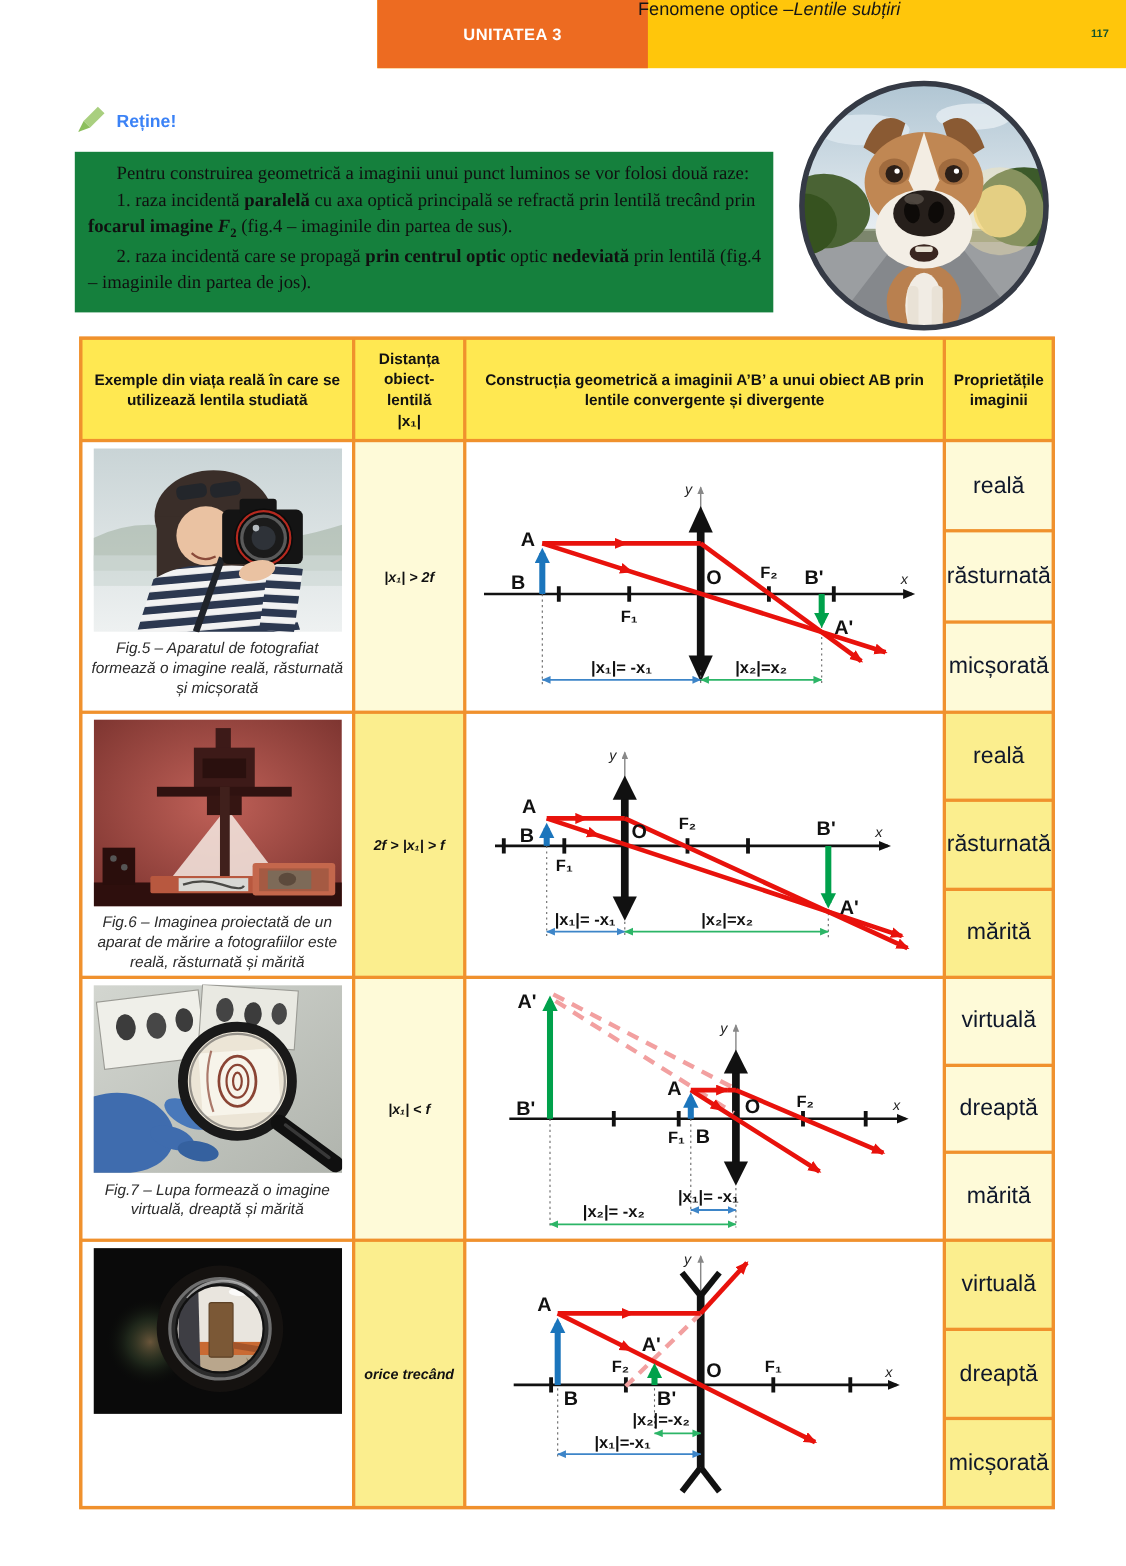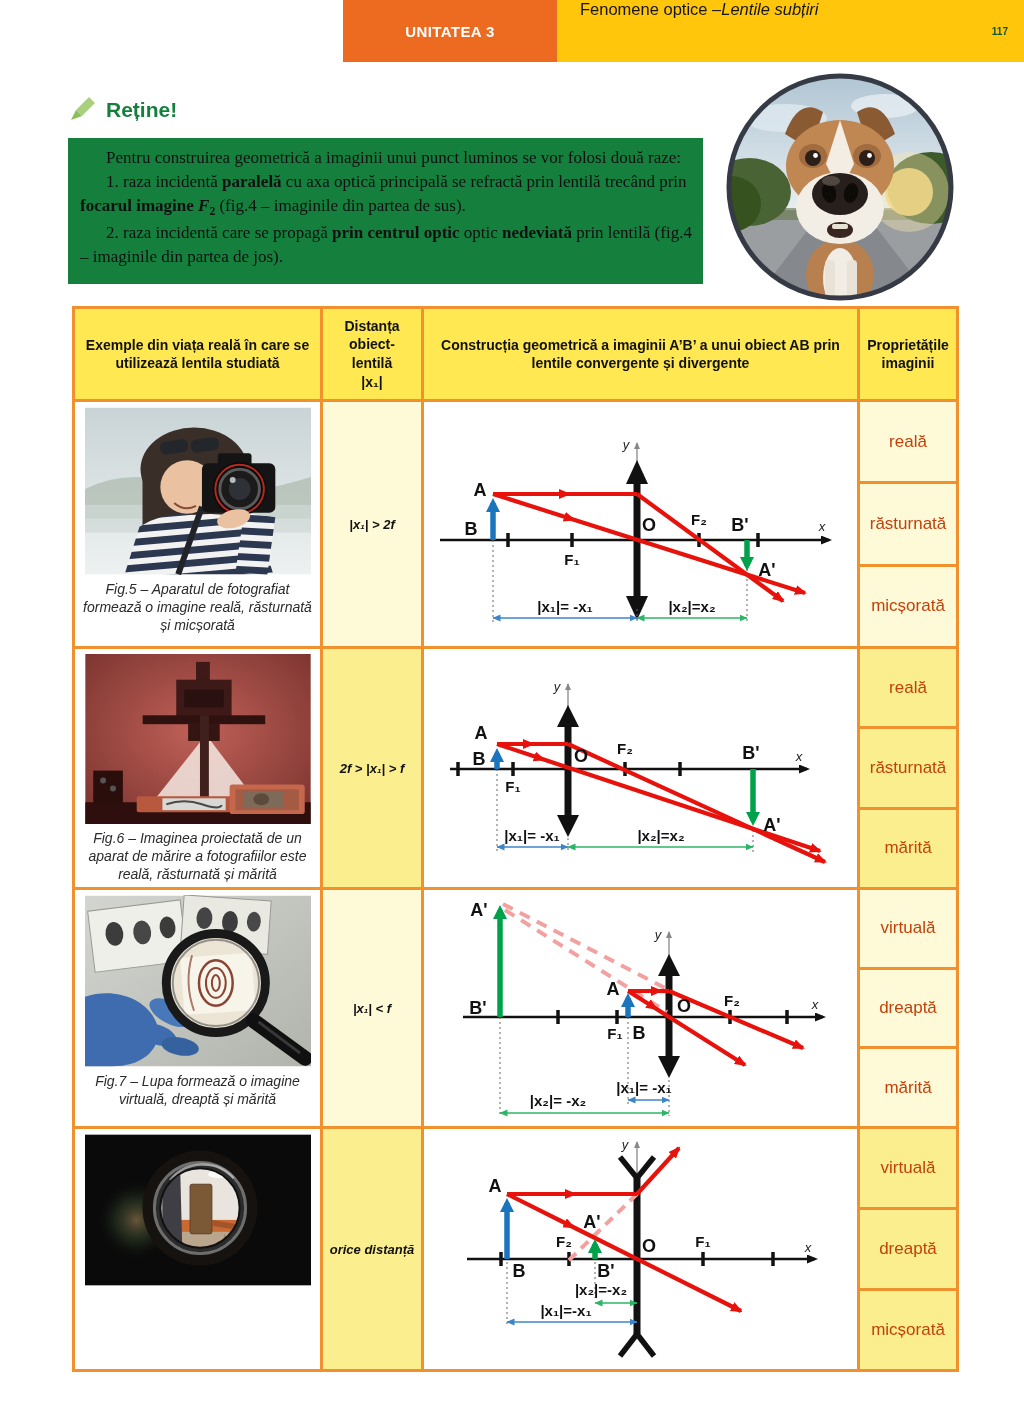--- a/index.html
+++ b/index.html
@@ -1,32 +1,32 @@
 <!DOCTYPE html>
 <html><head>
 <meta charset="utf-8">
 <style>
   html,body{margin:0;padding:0;background:#fff;}
   .page{position:relative;width:1024px;height:1424px;background:#ffffff;overflow:hidden;
         font-family:"Liberation Sans",sans-serif;color:#111;}
   
   .topbar{position:absolute;left:343px;top:0;width:681px;height:62px;background:#FFC60B;}
-  .unit-block{position:absolute;left:0;top:0;width:214px;height:62px;background:#ED6B21;
+  .unit-block{position:absolute;left:0;top:0;width:246px;height:62px;background:#ED6B21;
       display:flex;align-items:center;justify-content:center;color:#fff;font-weight:bold;
       font-size:15px;letter-spacing:.4px;}
   .bar-title{position:absolute;left:237px;top:0;height:62px;display:flex;
       font-size:16.5px;font-weight:normal;color:#161616;}
   .bar-title .it{font-style:italic;}
   .pagenum{position:absolute;right:16px;top:0;height:62px;display:flex;align-items:center;
       font-weight:bold;font-size:10px;color:#14532d;}
   
   .dog{position:absolute;left:723px;top:70px;width:234px;height:234px;}
   
   .note-head{position:absolute;left:66px;top:94px;display:flex;align-items:center;gap:8px;}
-  .note-head h2{margin:0;font-size:21px;color:#15803d;font-weight:bold;}
+  .note-head h2{margin:0;font-size:16px;color:#3b82f6;font-weight:bold;}
   .note-box{position:absolute;left:68px;top:138px;width:635px;height:146px;background:#15803d;
       box-sizing:border-box;padding:8px 10px 6px 12px;font-family:"Liberation Serif",serif;
       font-size:17px;line-height:1.42;color:#101010;}
   .note-box p{margin:0;text-indent:26px;}
   .note-box sub{font-size:.68em;}
   
   .lens-table{position:absolute;left:72px;top:306px;width:887px;height:1066px;box-sizing:border-box;
       border:3px solid #F0912D;background:#F0912D;display:grid;gap:3px;
       grid-template-columns:245px 98px 433px 96px;
       grid-template-rows:90px 244px 238px 236px 240px;}
@@ -36,21 +36,21 @@
   .photo-cell{background:#fff;display:flex;flex-direction:column;align-items:center;
       padding-top:5px;box-sizing:border-box;overflow:hidden;}
   .caption{font-style:italic;font-size:14px;line-height:1.3;text-align:center;color:#2b2b2b;
       margin-top:5px;padding:0 6px;}
   .dist{display:flex;align-items:center;justify-content:center;text-align:center;
       font-weight:bold;font-style:italic;font-size:13px;padding:0 4px;box-sizing:border-box;}
   .bg-a{background:#FEFAD8;}
   .bg-b{background:#FBEE8E;}
   .diagram-cell{background:#fff;display:flex;align-items:center;justify-content:center;overflow:hidden;}
   .props{display:grid;grid-template-rows:1fr 1fr 1fr;gap:3px;background:#F0912D;}
-  .prop{display:flex;align-items:center;justify-content:center;font-size:17px;color:#c2410c;}
+  .prop{display:flex;align-items:center;justify-content:center;font-size:21px;color:#0f172a;}
   
   svg text{font-family:"Liberation Sans",sans-serif;}
   .lbl{font-size:18px;font-weight:bold;fill:#111;}
   .lblF{font-size:15px;font-weight:bold;fill:#111;}
   .axl{font-size:13px;font-style:italic;fill:#222;}
   .meas{font-size:15px;font-weight:bold;fill:#111;}
 </style>
 </head>
 <body>
 
@@ -430,21 +430,21 @@
           <rect x="70" y="98" width="92" height="18" fill="#b9a68c"></rect>
           <path d="M78,38 L96,34 L98,110 L78,114 Z" fill="#3e3e44"></path>
           <rect x="106" y="50" width="22" height="50" rx="2" fill="#7b5836" stroke="#5d4126"></rect>
           <path d="M128,86 L152,90 L152,96 L128,92 Z" fill="#a3542a"></path>
           <ellipse cx="134" cy="40" rx="10" ry="4" fill="#fff" opacity=".8"></ellipse>
           <path d="M140,100 L150,112 L144,114 Z" fill="#8c7a60"></path>
         </g>
         <circle cx="116" cy="74" r="40" fill="none" stroke="#111" stroke-width="2"></circle>
       </svg>
     </div>
-    <div class="dist bg-b">orice distanță</div>
+    <div class="dist bg-b">orice trecând</div>
     <div class="diagram-cell">
       <svg width="432" height="234" viewBox="0 0 432 234">
         <line x1="42" y1="127" x2="390" y2="127" stroke="#111" stroke-width="2.4" marker-end="url(#ar-blk)"></line>
         <line x1="76" y1="120" x2="76" y2="134" stroke="#111" stroke-width="3.5"></line>
         <line x1="144" y1="120" x2="144" y2="134" stroke="#111" stroke-width="3.5"></line>
         <line x1="278" y1="120" x2="278" y2="134" stroke="#111" stroke-width="3.5"></line>
         <line x1="348" y1="120" x2="348" y2="134" stroke="#111" stroke-width="3.5"></line>
         <line x1="212" y1="42" x2="212" y2="10" stroke="#888" stroke-width="1.3" marker-end="url(#ar-gray)"></line>
         <line x1="212" y1="46" x2="212" y2="202" stroke="#111" stroke-width="7"></line>
         <line x1="212" y1="46" x2="195" y2="25" stroke="#111" stroke-width="5.5"></line>

